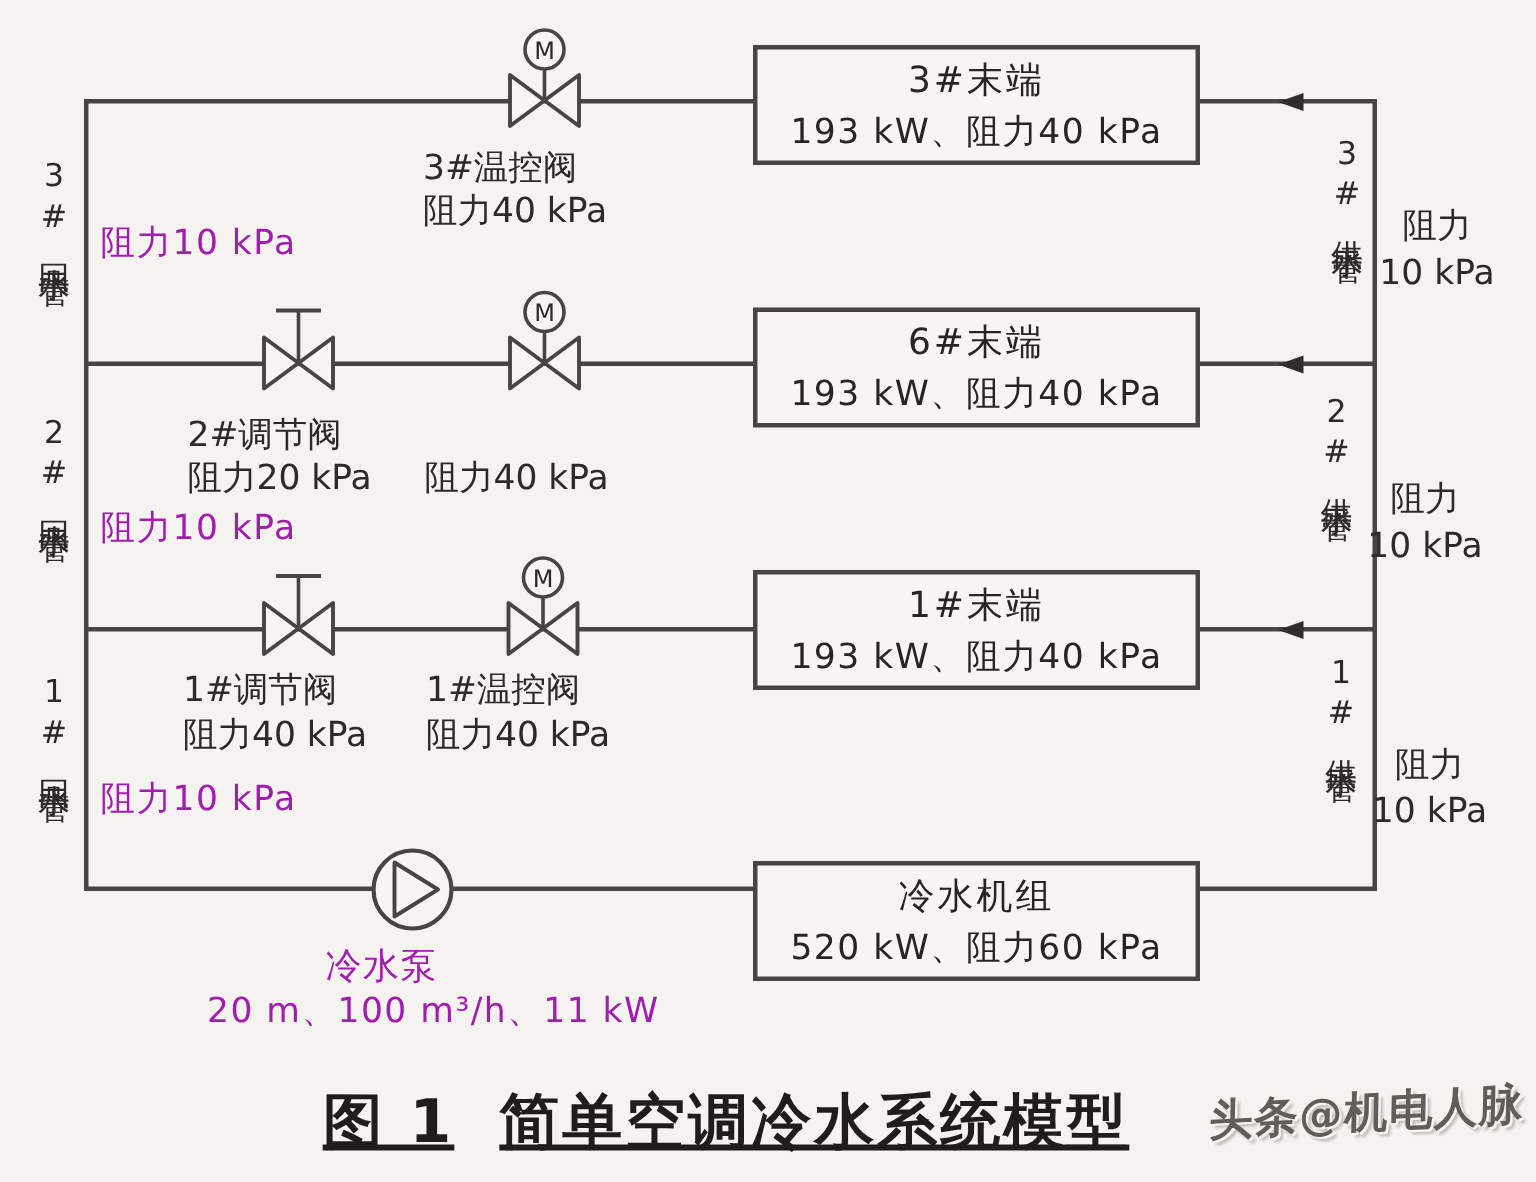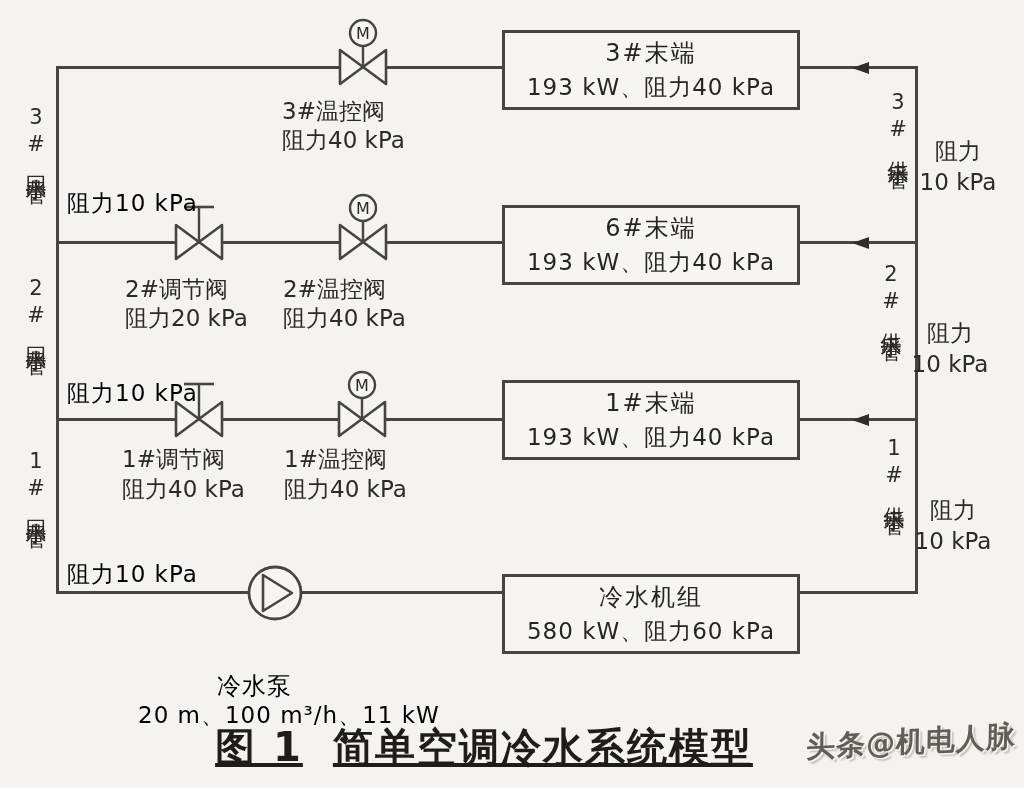--- a/index.html
+++ b/index.html
@@ -28,21 +28,21 @@
   
   .ebox{
     position:absolute;left:502px;width:292px;height:74px;
     border:3px solid #474542;background:#f6f5f2;
     display:flex;flex-direction:column;justify-content:center;align-items:center;
     gap:3px;
   }
   .ebox .t1{font-size:24px;letter-spacing:2px;color:#262523;}
   .ebox .t2{font-size:23px;letter-spacing:1px;color:#262523;}
   
-  .lbl{position:absolute;font-size:23px;color:#000000;letter-spacing:1px;white-space:nowrap;margin-top:42px;}
+  .lbl{position:absolute;font-size:23px;color:#a21caf;letter-spacing:1px;white-space:nowrap;}
   .ctr{text-align:left;white-space:nowrap;}
   .vlabel{
     position:absolute;
     writing-mode:vertical-rl;text-orientation:upright;
     font-size:21px;letter-spacing:3px;color:#2b2a28;line-height:28px;
   }
   .rres{
     position:absolute;width:88px;text-align:center;
     font-size:23px;line-height:31px;color:#2b2a28;white-space:nowrap;
   }
@@ -86,21 +86,21 @@
   <div class="ebox" style="top:205px">
     <div class="t1">6#末端</div>
     <div class="t2">193 kW、阻力40 kPa</div>
   </div>
   <div class="ebox" style="top:380px">
     <div class="t1">1#末端</div>
     <div class="t2">193 kW、阻力40 kPa</div>
   </div>
   <div class="ebox" style="top:574px">
     <div class="t1">冷水机组</div>
-    <div class="t2">580 kW、阻力60 kPa</div>
+    <div class="t2">520 kW、阻力60 kPa</div>
   </div>
 
   <svg width="64" height="72" style="left:331px;top:17px" viewBox="0 0 64 72">
     <line x1="32" y1="28" x2="32" y2="50" stroke="#474542" stroke-width="2.4"></line>
     <circle cx="32" cy="16" r="13" fill="#f6f5f2" stroke="#474542" stroke-width="2.4"></circle>
     <text x="32" y="22" text-anchor="middle" font-size="16" fill="#2b2a28">M</text>
     <path d="M9 33 L9 67 L55 33 L55 67 Z" fill="#f6f5f2" stroke="#474542" stroke-width="2.6" stroke-linejoin="round"></path>
   </svg>
 
   <svg width="64" height="72" style="left:331px;top:192px" viewBox="0 0 64 72">
@@ -132,21 +132,20 @@
   <svg width="60" height="60" style="left:245px;top:563px" viewBox="0 0 60 60">
     <circle cx="30" cy="30" r="26" fill="#f6f5f2" stroke="#474542" stroke-width="2.8"></circle>
     <path d="M18 12 L18 48 L47 30 Z" fill="#f6f5f2" stroke="#474542" stroke-width="2.6" stroke-linejoin="round"></path>
   </svg>
 
   <div class="valve-label" style="left:282px;top:96px">3#温控阀</div>
   <div class="valve-label" style="left:282px;top:125px">阻力40 kPa</div>
 
   <div class="valve-label" style="left:125px;top:274px">2#调节阀</div>
   <div class="valve-label" style="left:125px;top:303px">阻力20 kPa</div>
-  <div class="valve-label" style="left:283px;top:274px">2#温控阀</div>
   <div class="valve-label" style="left:283px;top:303px">阻力40 kPa</div>
 
   <div class="valve-label" style="left:122px;top:444px">1#调节阀</div>
   <div class="valve-label" style="left:122px;top:474px">阻力40 kPa</div>
   <div class="valve-label" style="left:284px;top:444px">1#温控阀</div>
   <div class="valve-label" style="left:284px;top:474px">阻力40 kPa</div>
 
   <div class="vlabel" style="left:22px;top:105px">3#回水干管</div>
   <div class="vlabel" style="left:22px;top:276px">2#回水干管</div>
   <div class="vlabel" style="left:22px;top:449px">1#回水干管</div>

